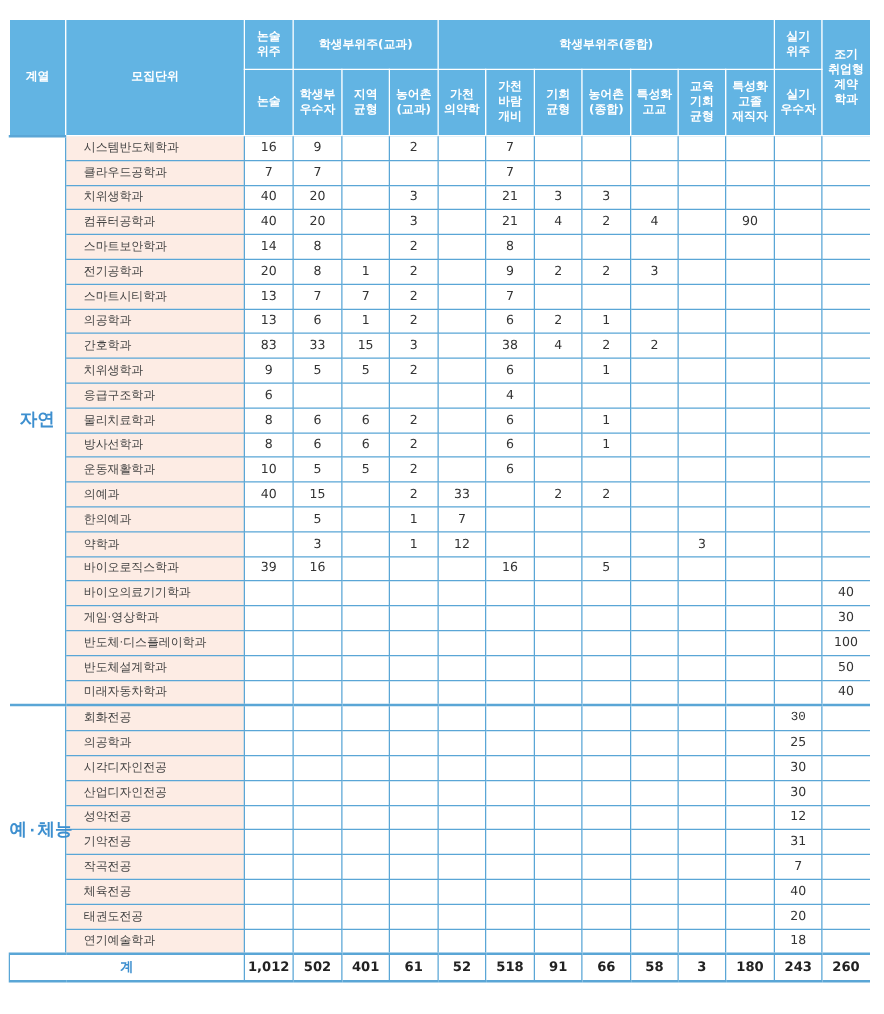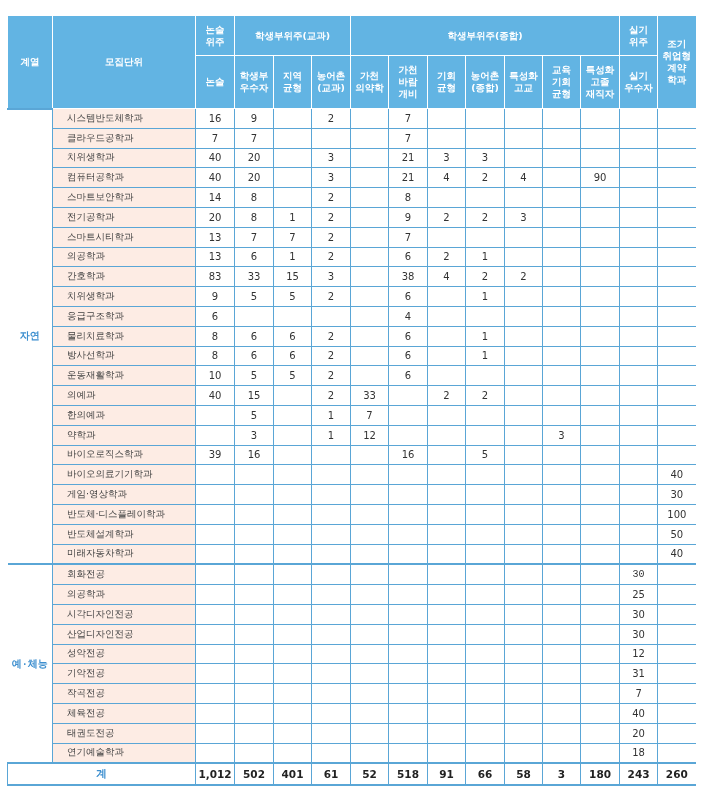--- a/index.html
+++ b/index.html
@@ -3,21 +3,21 @@
 <meta charset="utf-8">
 <style>
   html, body { margin:0; padding:0; background:#ffffff; }
   body { width:707px; height:811px; position:relative; font-family:"DejaVu Sans", sans-serif; overflow:hidden; }
   table.adm { position:absolute; left:7px; top:15px; border-collapse:collapse; table-layout:fixed; width:688px; }
   .adm th { background:#62b4e3; color:#ffffff; font-weight:bold; font-size:9.5px; line-height:12px; border:1px solid #ffffff; text-align:center; padding:0; }
   .adm th.r1 { height:39px; }
   .adm th.r2 { height:52px; }
   .adm td { border:1px solid #5aa6d6; font-size:10px; color:#333333; text-align:center; height:18.8px; padding:0; white-space:nowrap; }
   .adm td.unit { background:#fdece4; text-align:left; padding-left:14px; font-size:9.5px; color:#444444; }
-  .adm td.group { color:#3d8fcf; font-weight:bold; font-size:10px; border-left:none; border-top:2px solid #5aa6d6; border-bottom:2px solid #5aa6d6; }
+  .adm td.group { color:#3d8fcf; font-weight:bold; font-size:14px; border-left:none; border-top:2px solid #5aa6d6; border-bottom:2px solid #5aa6d6; }
   .adm tr.first-art td { border-top:2px solid #5aa6d6;font-family:Liberation Mono, monospace; }
   .adm tr.total td { border-top:2px solid #5aa6d6; border-bottom:2px solid #5aa6d6; font-weight:bold; font-size:10.5px; color:#222222; height:20px; }
   .adm tr.total td.total-label { color:#3d8fcf; }
   .adm td:last-child, .adm th:last-child { border-right:none; }
 </style>
 </head>
 <body>
 
 <table class="adm">
   <colgroup>

